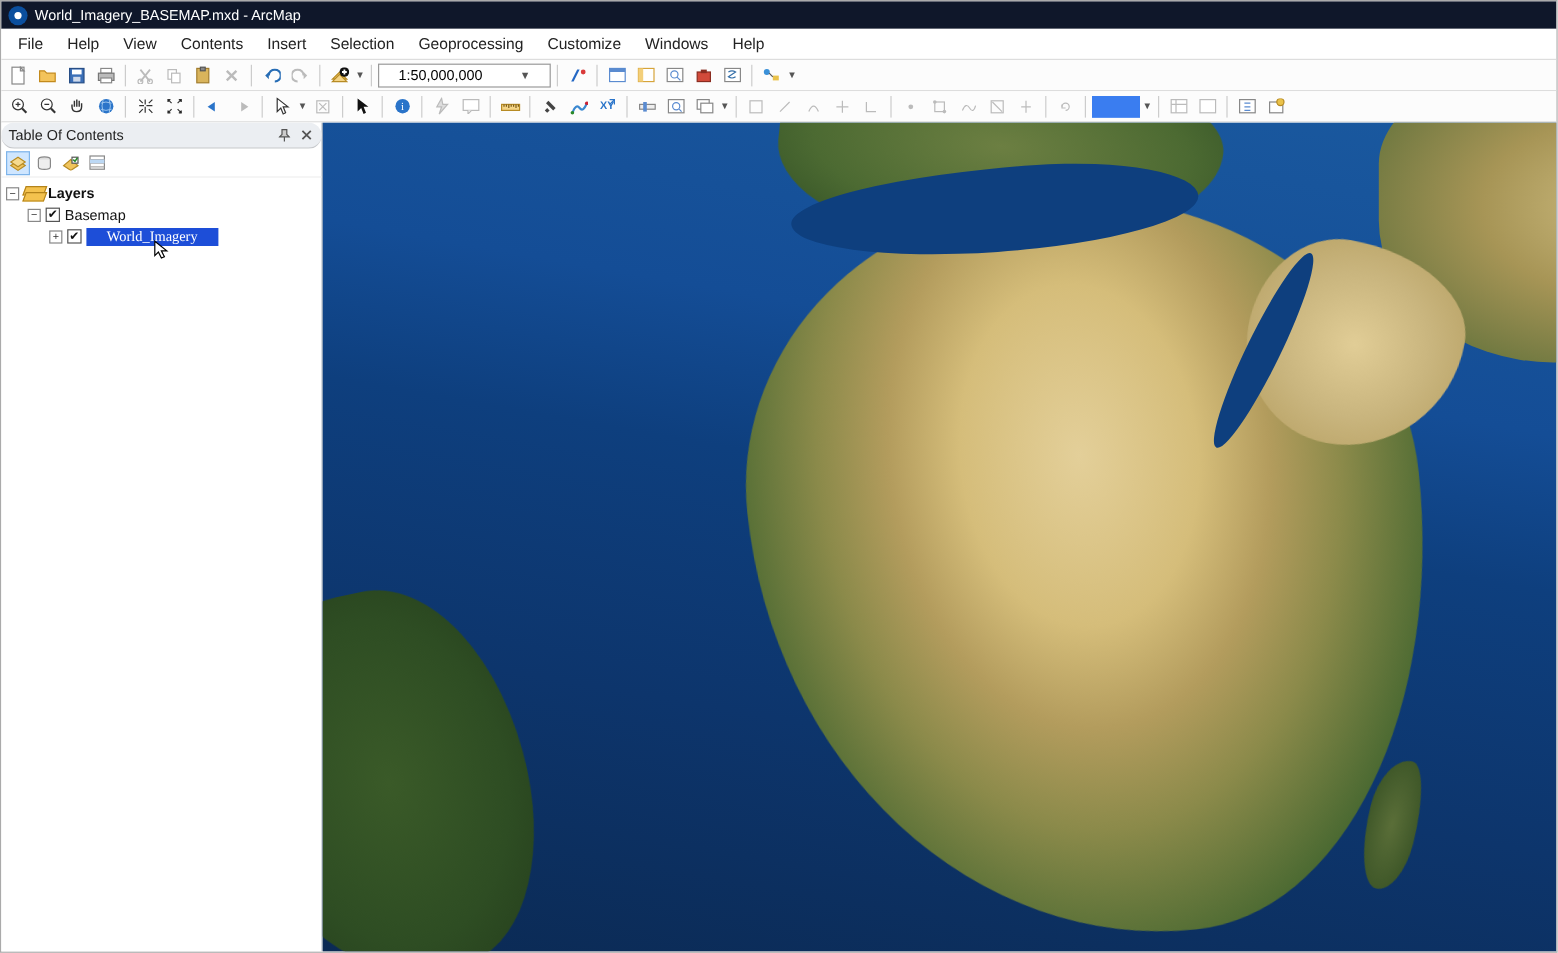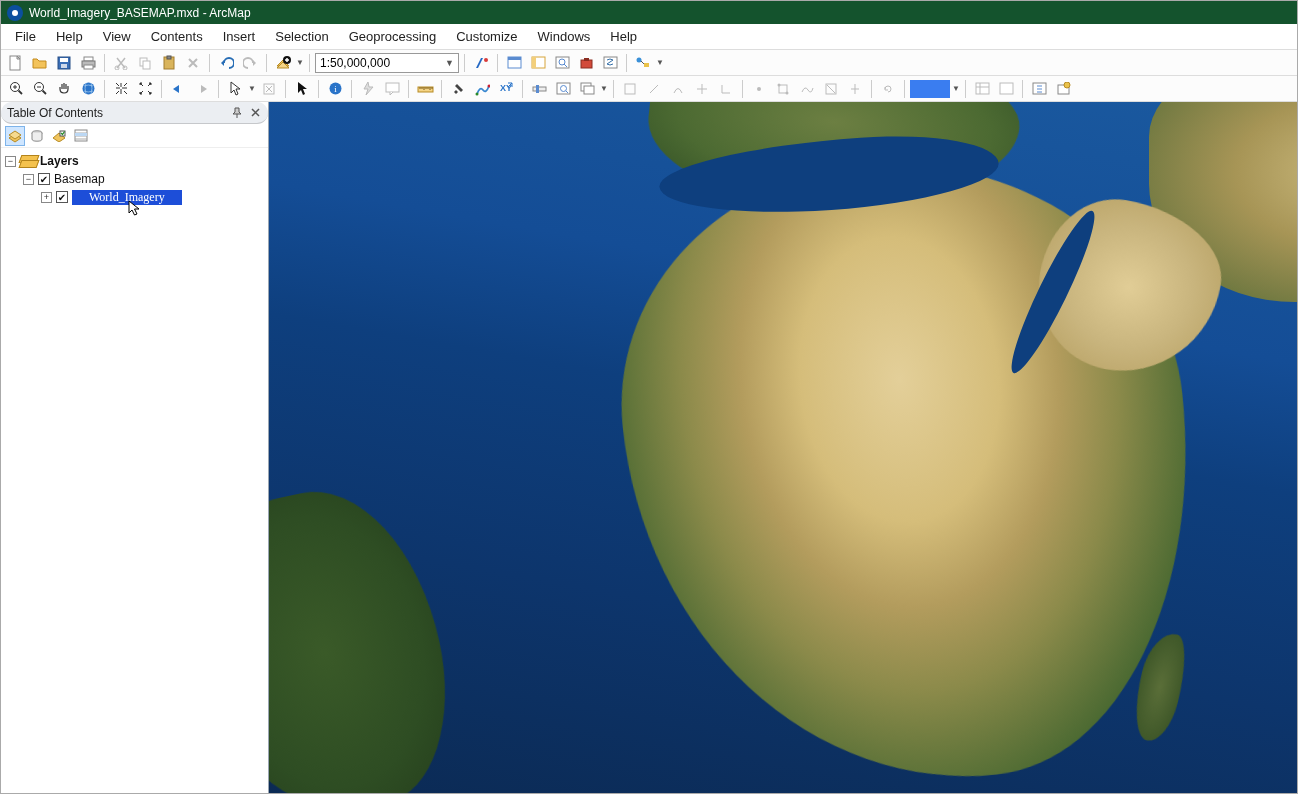--- a/index.html
+++ b/index.html
@@ -9,21 +9,21 @@
     background: #fff;
     width: 1298px;
     height: 794px;
     overflow: hidden;
     border: 1px solid #aaa;
     display: flex;
     flex-direction: column;
   }
   
   .titlebar {
-    background: #14532d;
+    background: #0f172a;
     color: #fff;
     height: 23px;
     display: flex;
     align-items: center;
     padding: 0 6px;
     font-size: 12px;
   }
   .titlebar .app-icon {
     width: 16px; height: 16px;
     background: #0b4f9e;
@@ -78,21 +78,21 @@
     width: 1px; height: 18px;
     background: #ccc;
     margin: 0 3px;
   }
   .tb-dropdown { width: 8px; display: flex; align-items: center; justify-content: center; font-size: 8px; color: #555; }
   .scale-input {
     width: 144px;
     height: 20px;
     border: 1px solid #999;
     font-size: 12px;
-    padding: 0 4px;
+    padding: 0 16px;
     display: flex;
     align-items: center;
     justify-content: space-between;
     background: #fff;
   }
   .scale-input span.arrow { font-size: 9px; color: #555; }
   .editor-input {
     width: 40px; height: 18px;
     background: #3a7df0;
     border: 1px solid #3a7df0;

